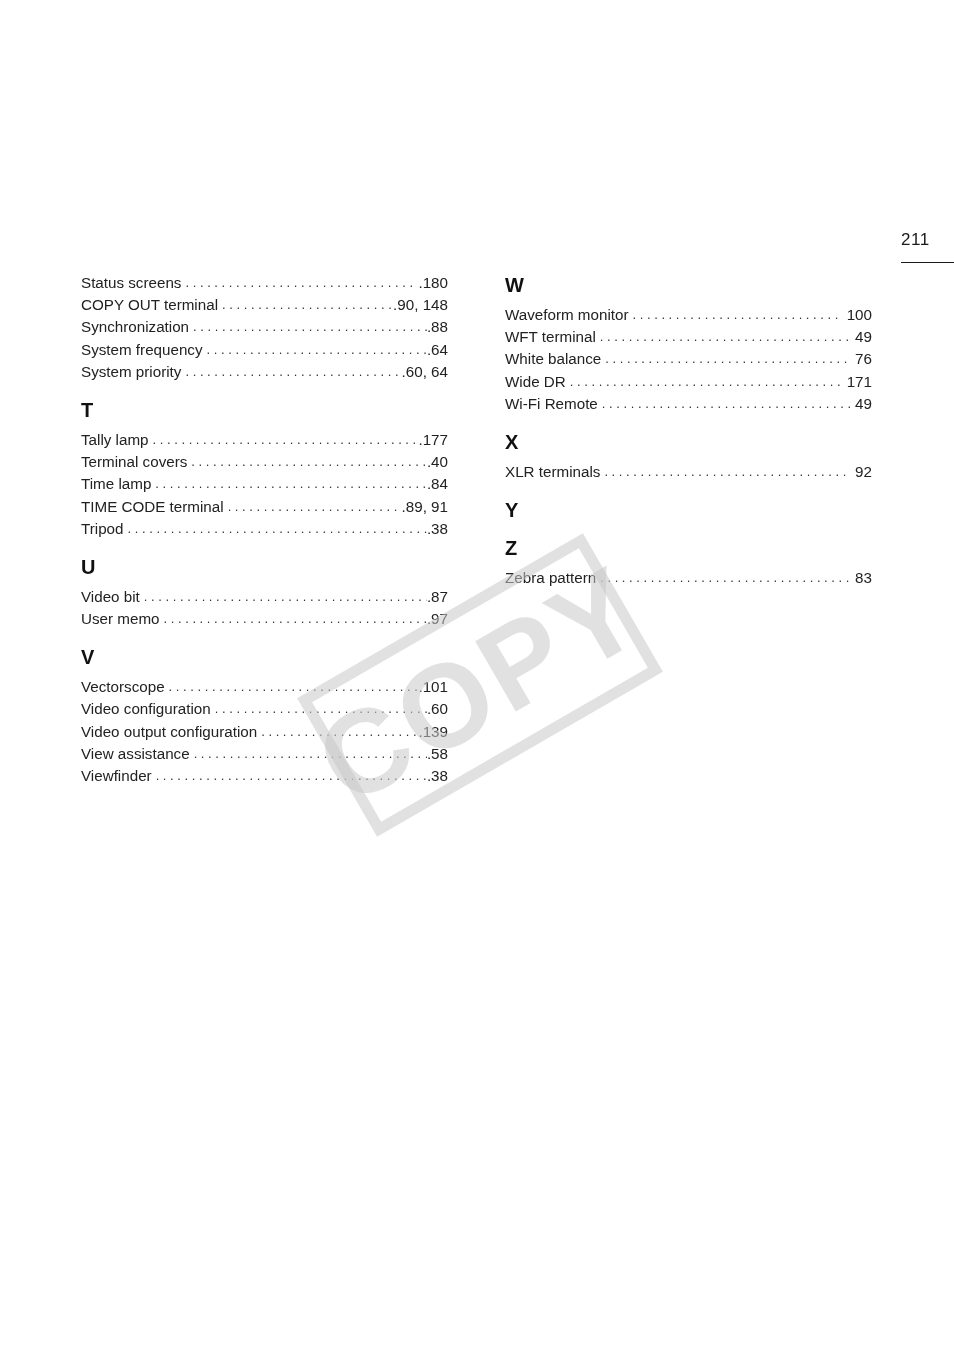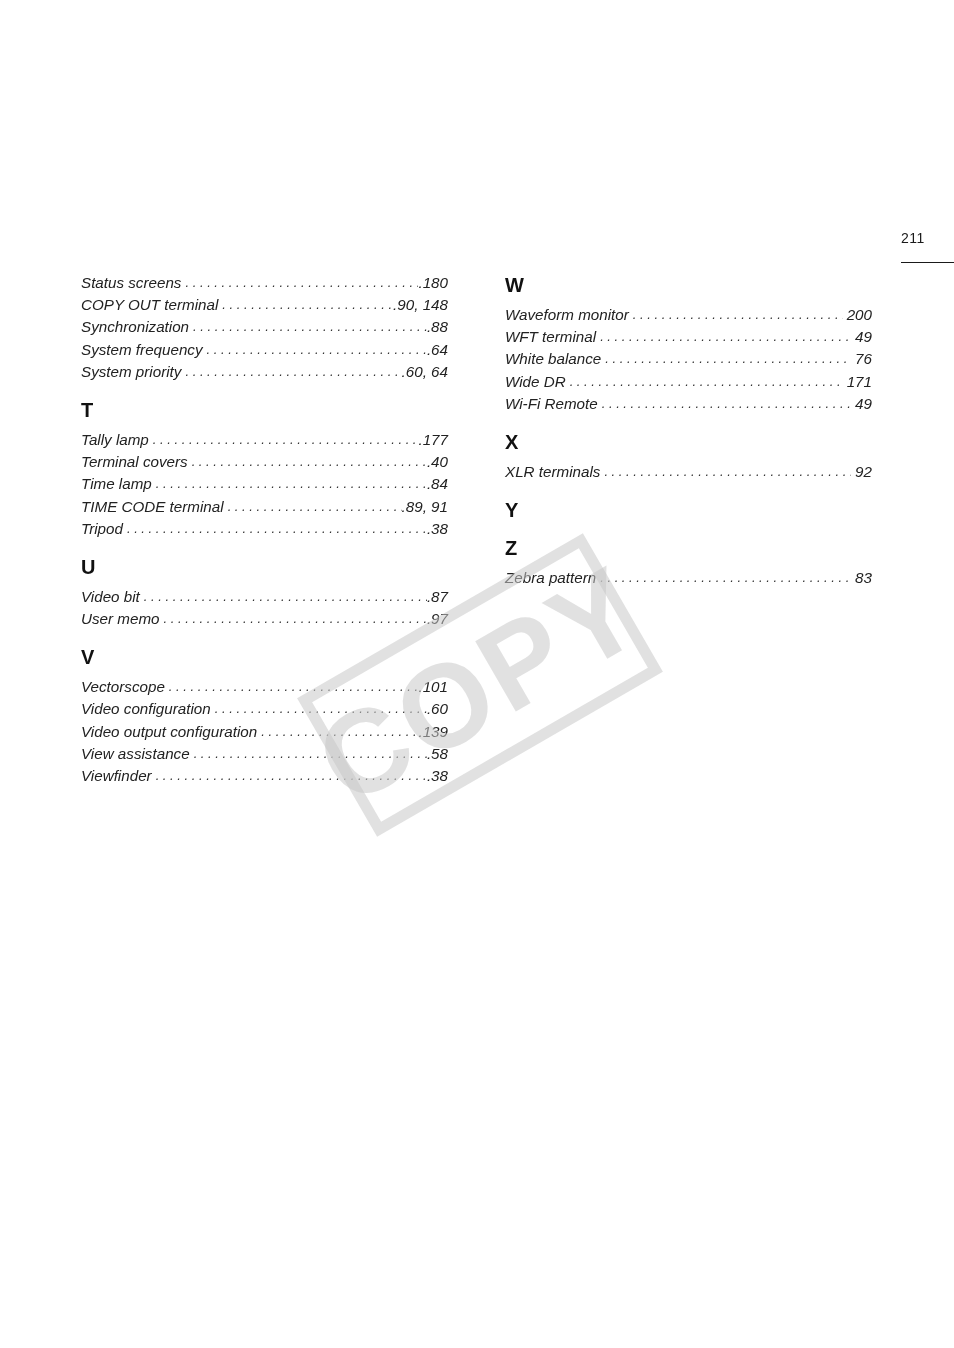--- a/index.html
+++ b/index.html
@@ -2,38 +2,38 @@
 <html><head>
 <meta charset="utf-8">
 <style>
   html, body { margin: 0; padding: 0; background: #ffffff; }
   body {
     width: 954px; height: 1348px; position: relative; overflow: hidden;
     font-family: "Liberation Sans", sans-serif; color: #1a1a1a;
   }
   .page-number {
     position: absolute; left: 901px; top: 230px; width: 53px;
-    font-size: 14px; font-weight: normal; color: #1a1a1a; letter-spacing: 0.5px;
+    font-size: 17px; font-weight: normal; color: #1a1a1a; letter-spacing: 0.5px;
   }
   .page-rule {
     position: absolute; left: 901px; top: 262px; width: 53px; height: 1px; background: #1a1a1a;
   }
   .column { position: absolute; top: 272px; }
   .col-left { left: 81px; width: 367px; }
   .col-right { left: 505px; width: 367px; top: 272px; }
 
   .section-letter {
     font-weight: bold; font-size: 20px; line-height: 22px; height: 22px;
     margin-top: 16px; margin-bottom: 8px; color: #111;
   }
   .section-letter.first { margin-top: 2px; }
 
   .entry {
     display: flex; align-items: flex-start; height: 22.2px; line-height: 22.2px;
-    font-size: 15.2px; color: #222; font-style: italic;
+    font-size: 15.2px; color: #222;
   }
   .entry .term { white-space: nowrap; flex: 0 0 auto; padding-right: 4px; }
   .entry .leader {
     flex: 1 1 auto; overflow: hidden; white-space: nowrap;
     color: #333; letter-spacing: 3.9px; font-size: 13px;
   }
   .entry .leader::before {
     content: ". . . . . . . . . . . . . . . . . . . . . . . . . . . . . . . . . . . . . . . . . . . . . . . . . . . . . . . . . . . . . . . . . . .";
     letter-spacing: 0px;
   }
@@ -168,21 +168,21 @@
     </div>
   </div>
 </div>
 
 <div class="column col-right">
   <div>
     <div class="section-letter first">W</div>
     <div class="entry">
       <span class="term">Waveform monitor</span>
       <span class="leader"></span>
-      <span class="pages">200</span>
+      <span class="pages">100</span>
     </div>
     <div class="entry">
       <span class="term">WFT terminal</span>
       <span class="leader"></span>
       <span class="pages">49</span>
     </div>
     <div class="entry">
       <span class="term">White balance</span>
       <span class="leader"></span>
       <span class="pages">76</span>

